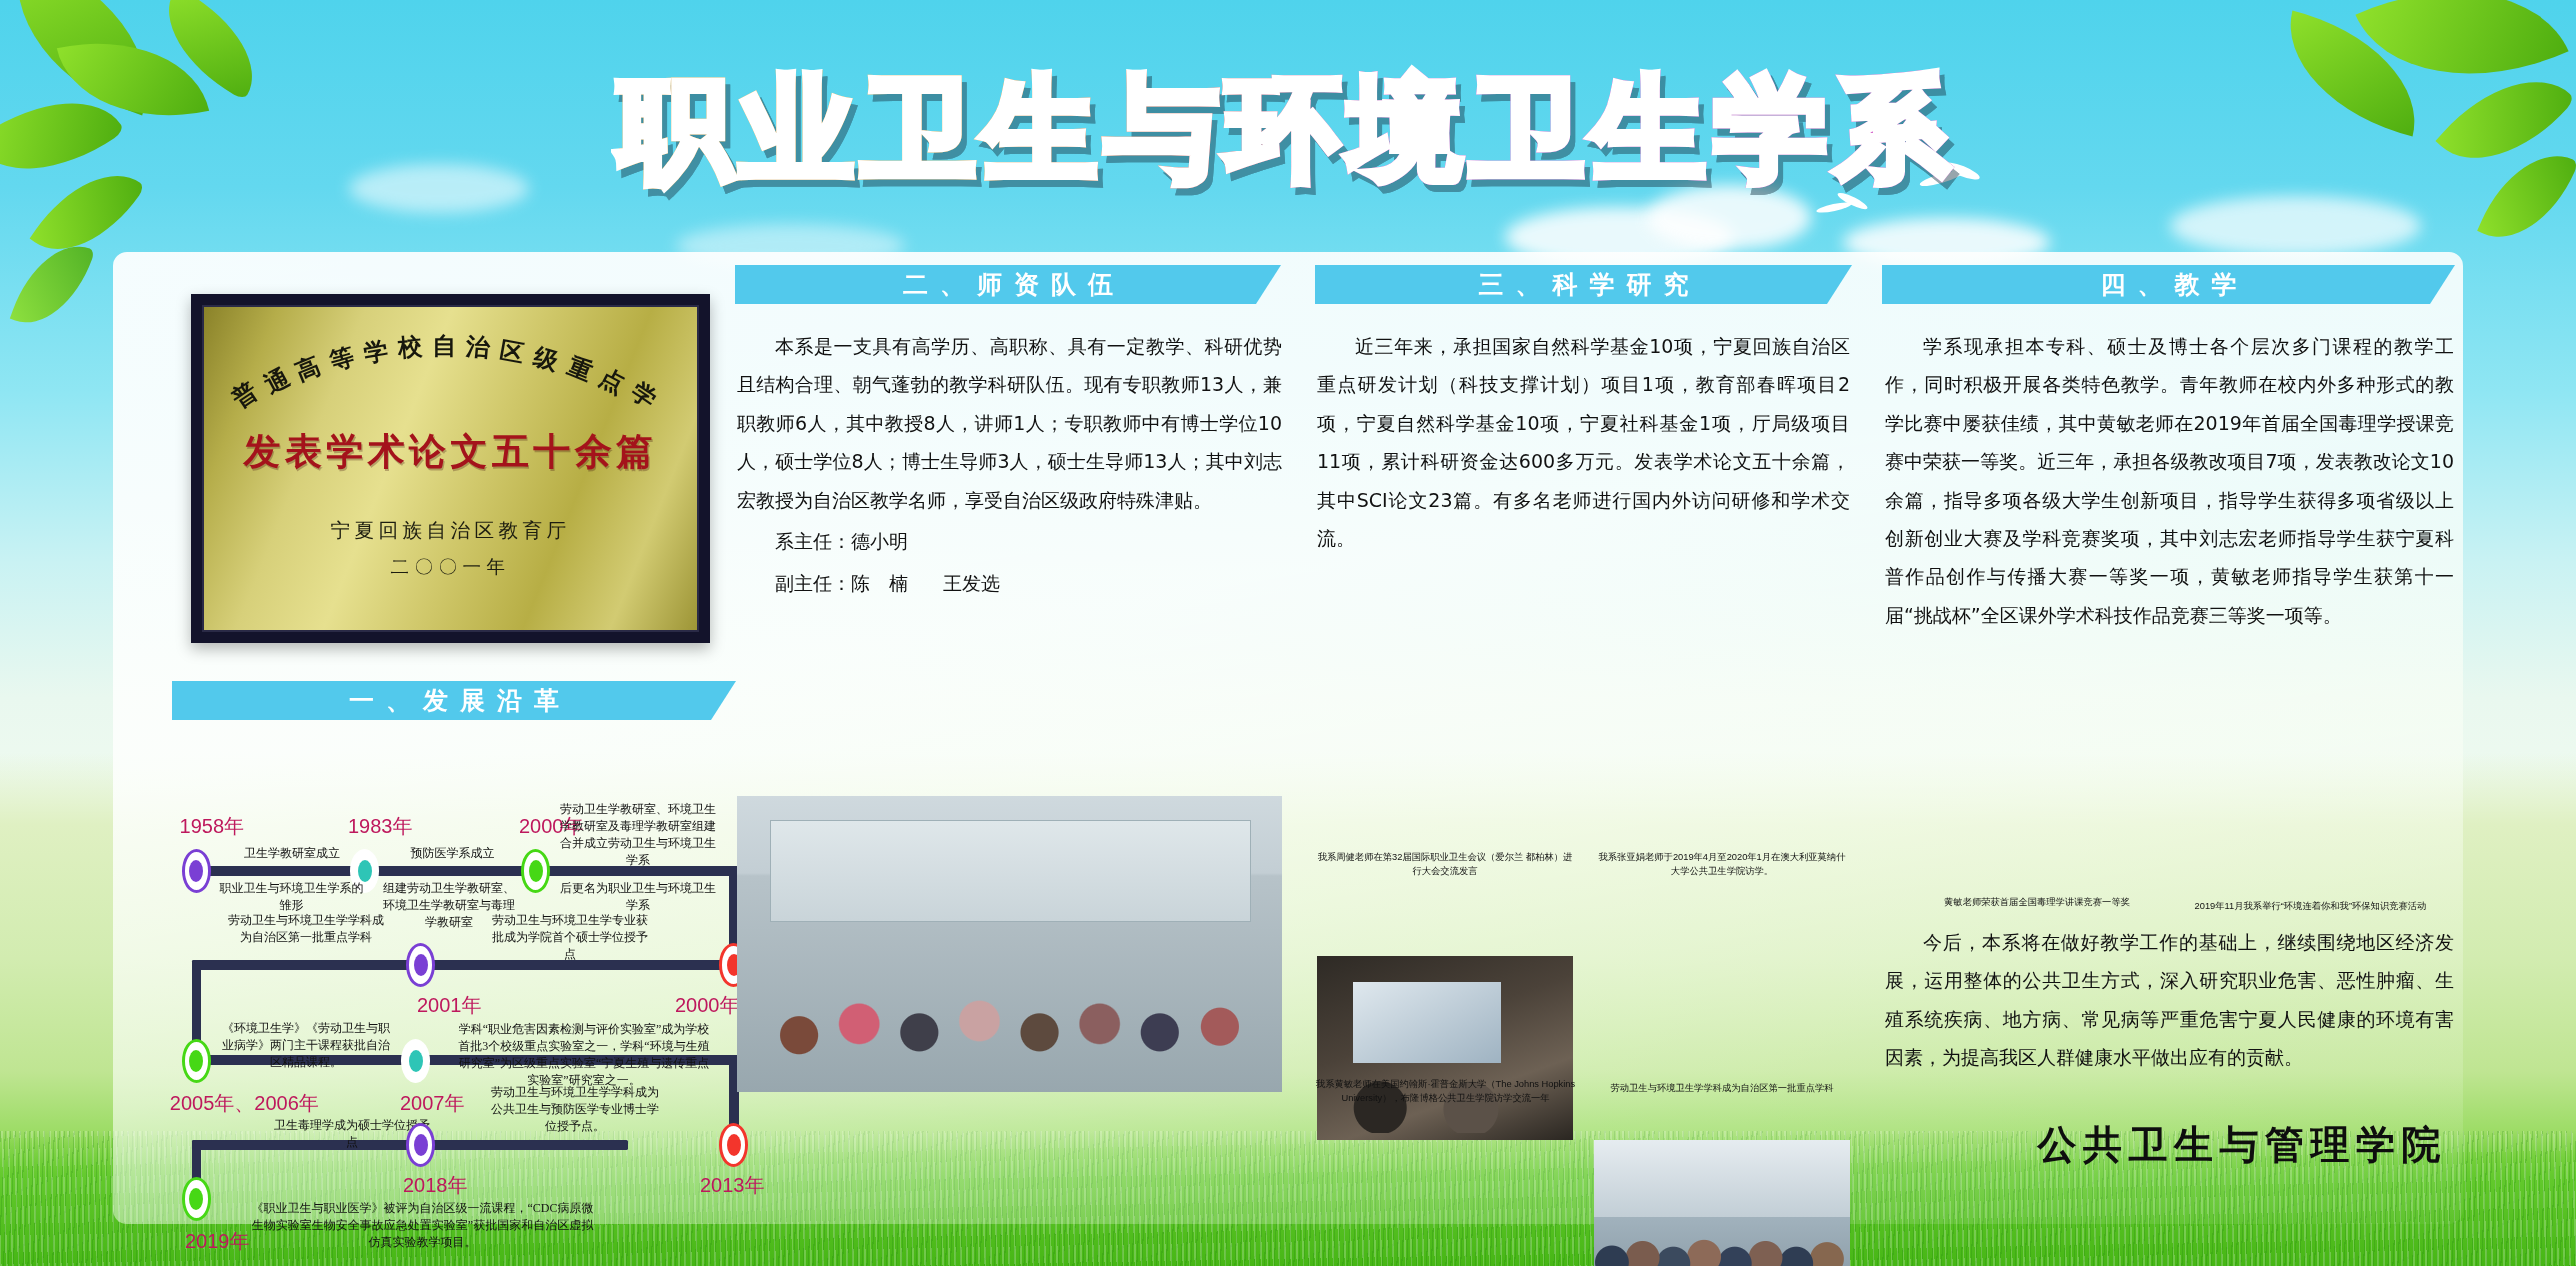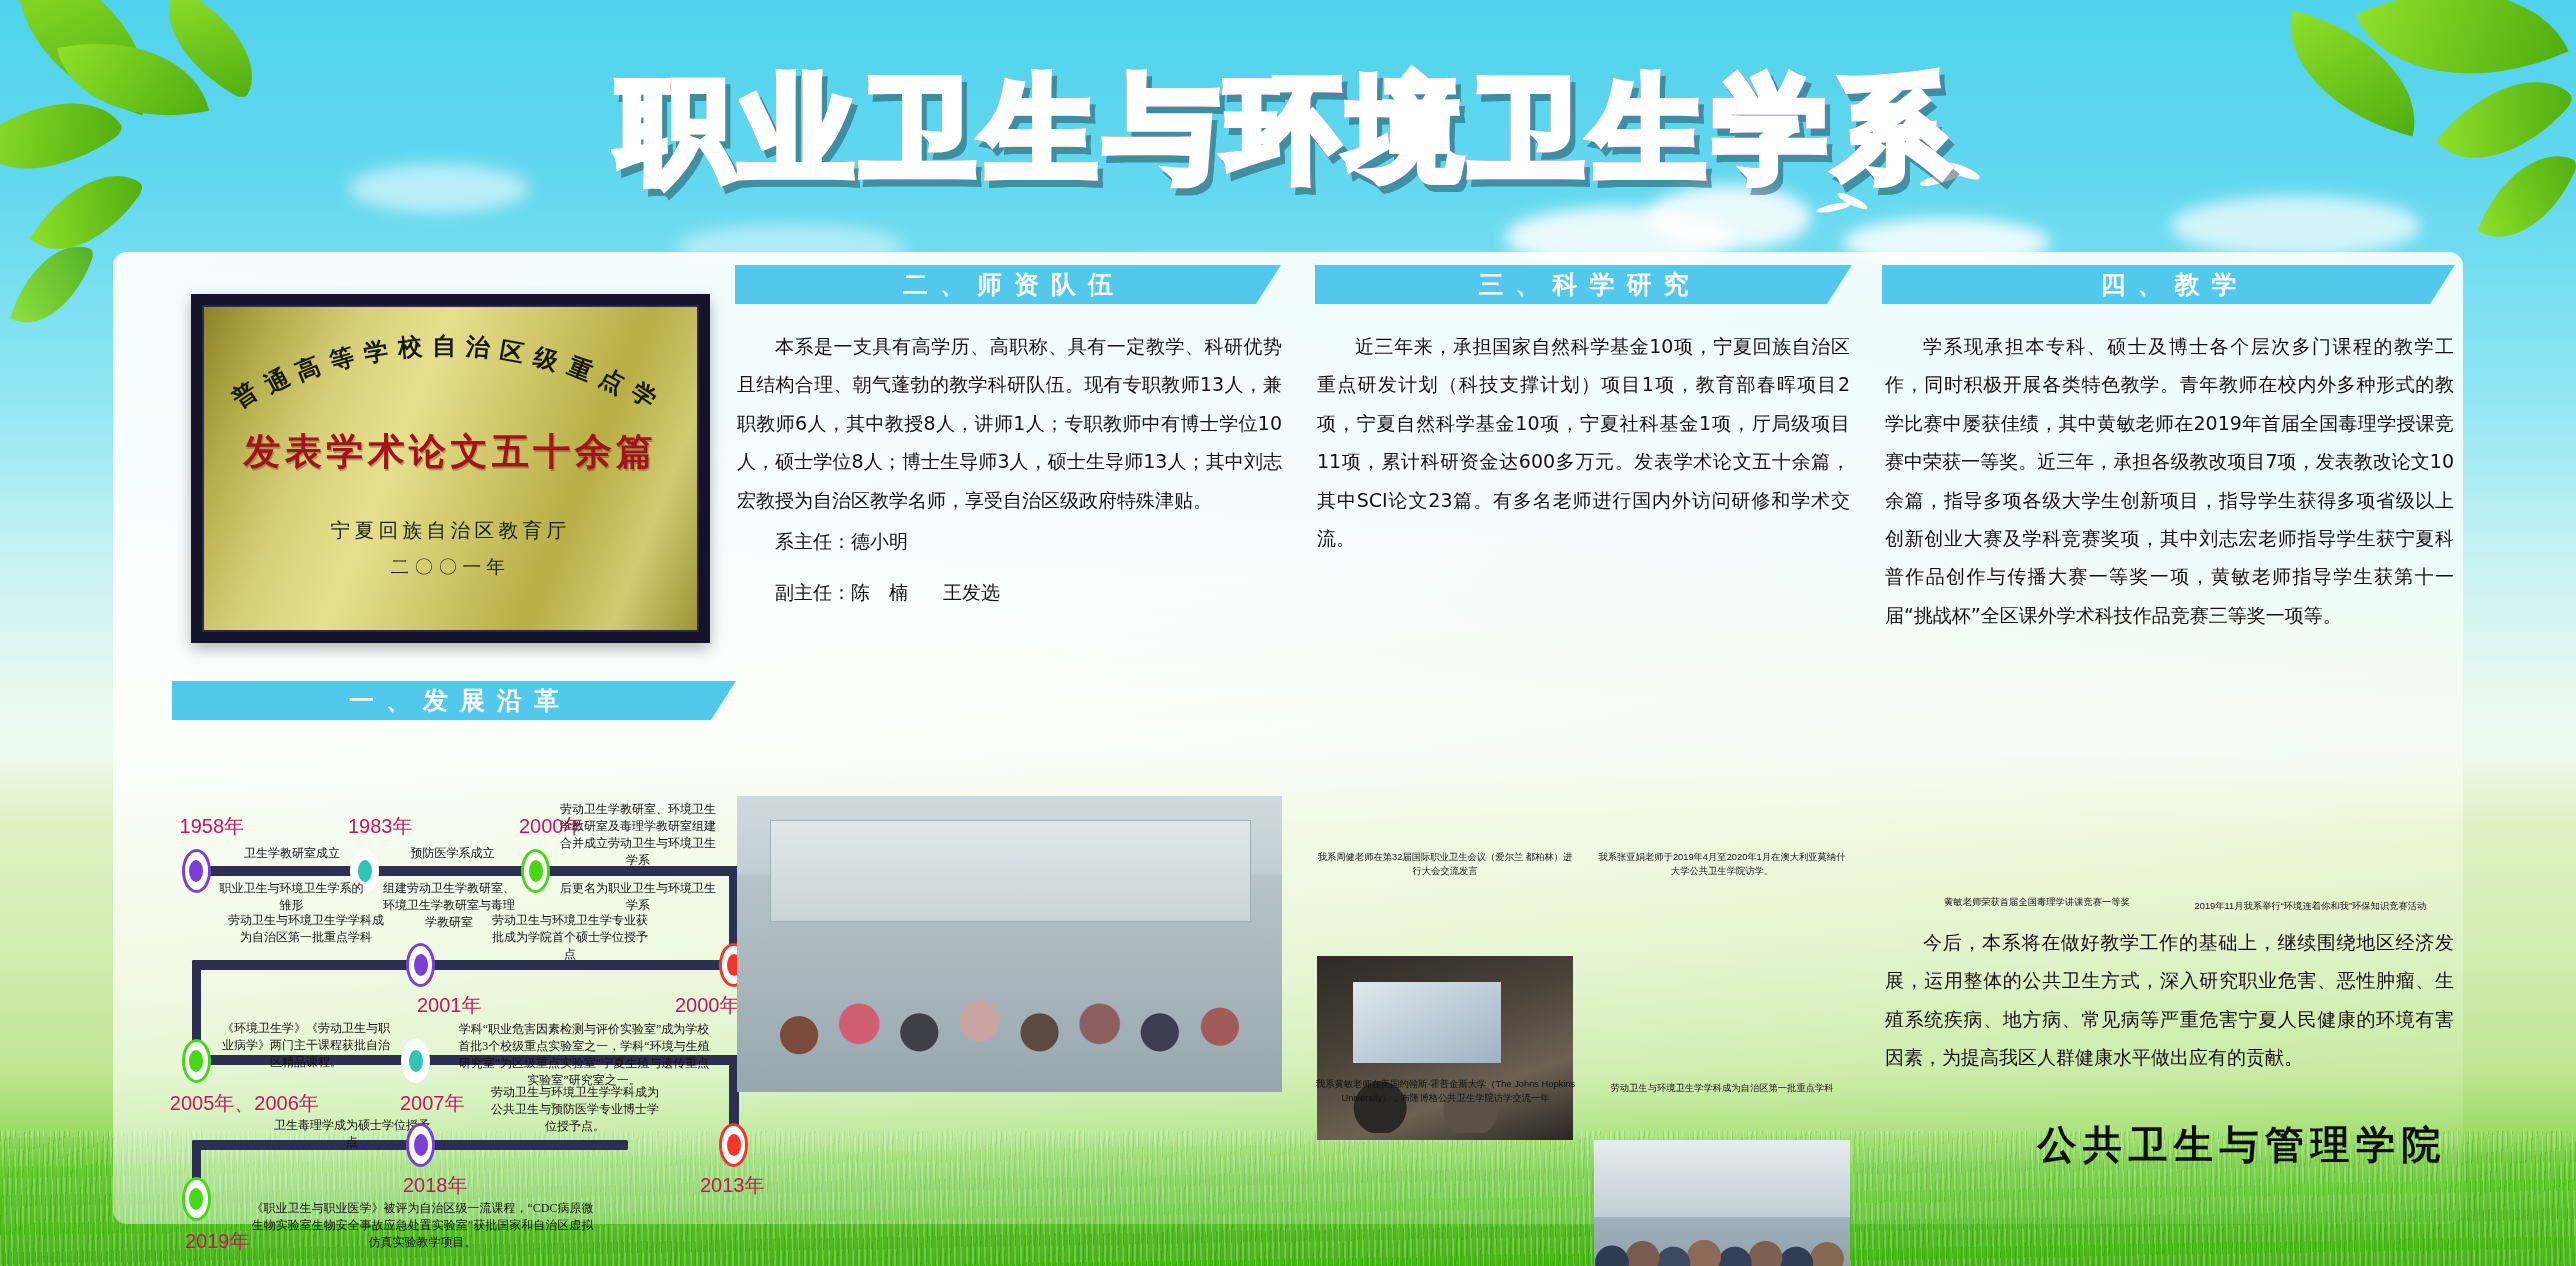--- a/index.html
+++ b/index.html
@@ -86,21 +86,21 @@
   }
 
   
   .body-text{
     position:absolute;color:#111;font-size:19px;line-height:2.02;
     text-align:justify;text-justify:inter-ideograph;
     font-family:"DejaVu Sans","Liberation Sans",sans-serif;
   }
   .body-text p{margin:0 0 3.3px 0;text-indent:2em;}
   .leader-line{margin:14px 0 0 0;text-indent:2.6em;}
-  .leader-line.second{margin-top:12px;}
+  .leader-line.second{margin-top:3px;}
   .gap{display:inline-block;width:35px;}
 
   
   .plaque{
     position:absolute;left:191px;top:294px;width:519px;height:349px;
     background:#13132b;padding:11px;box-sizing:border-box;
     box-shadow:0 5.5px 14px rgba(0,0,0,.28);
   }
   .plaque-inner{
     width:100%;height:100%;box-sizing:border-box;

